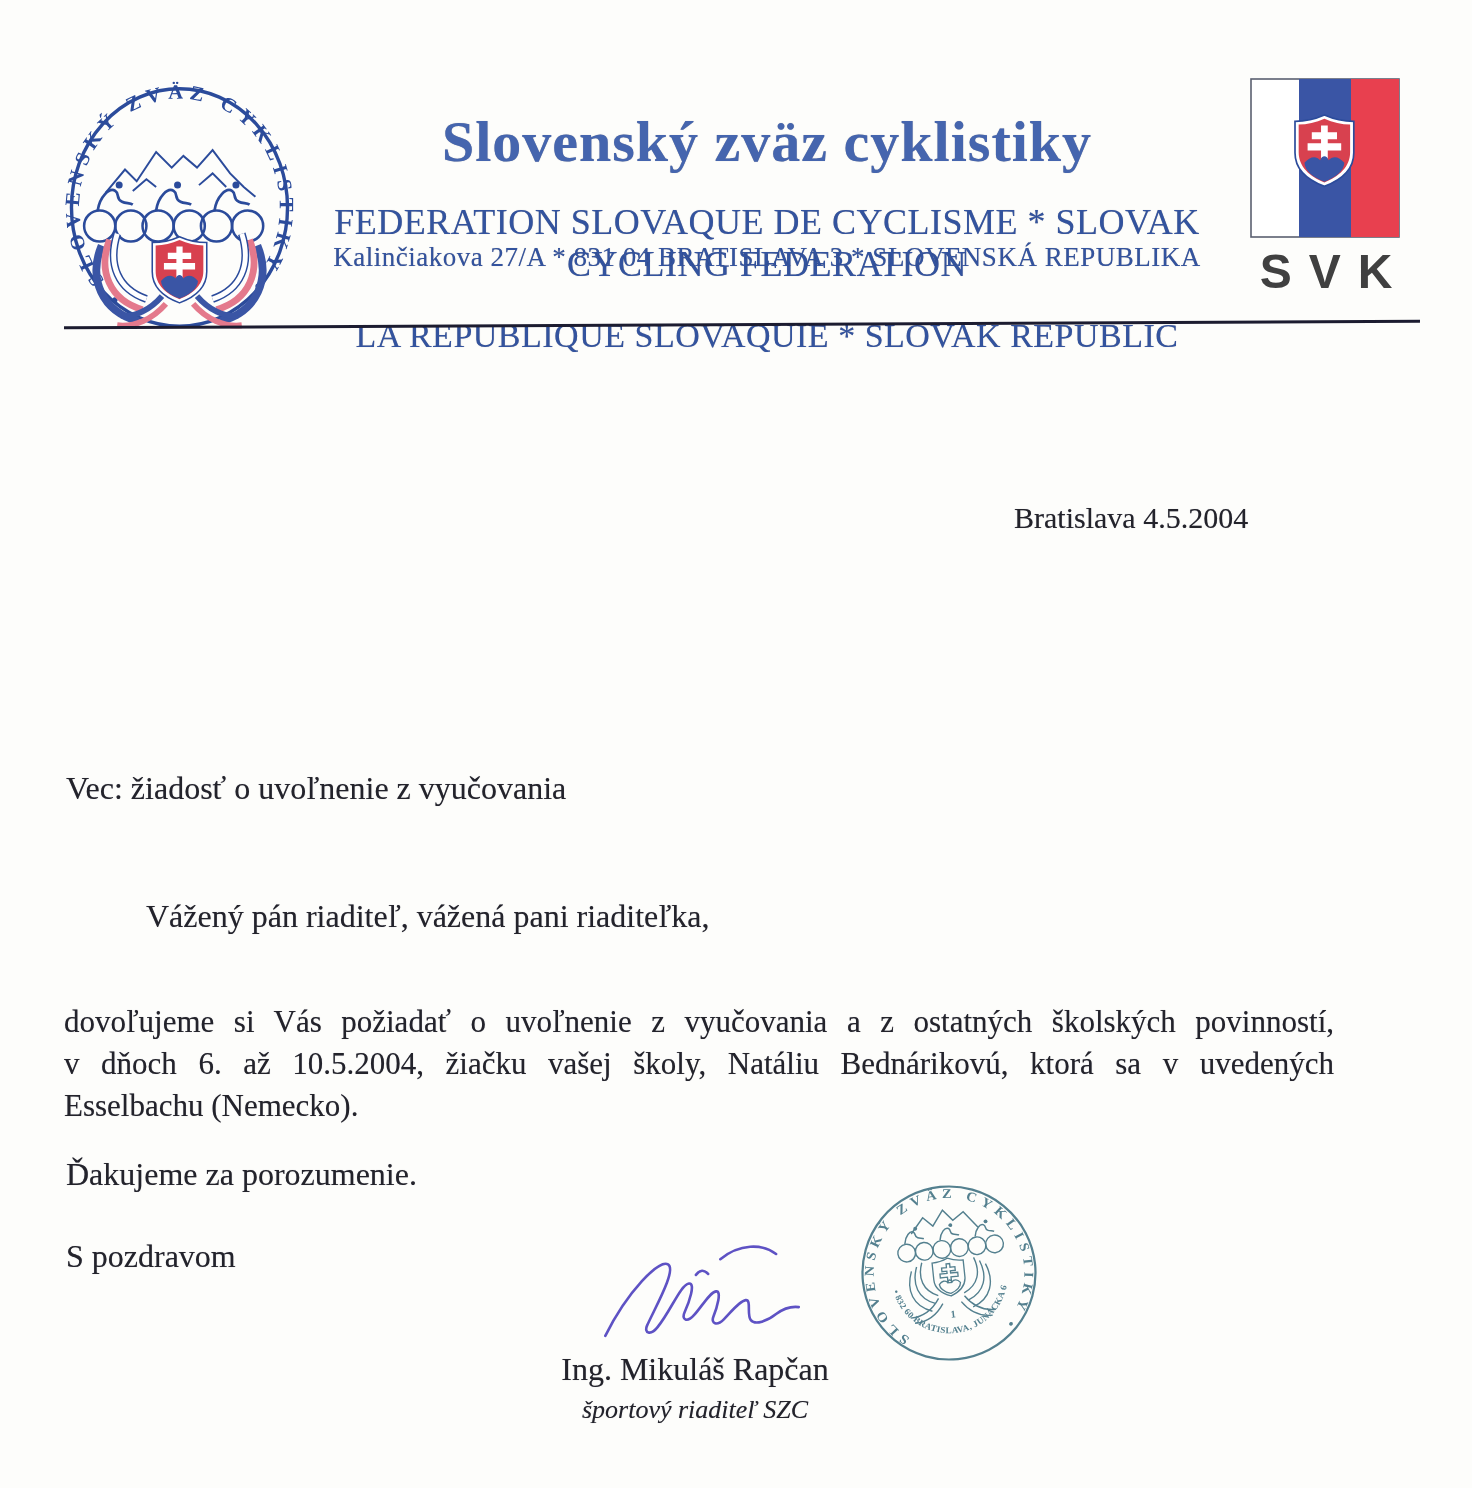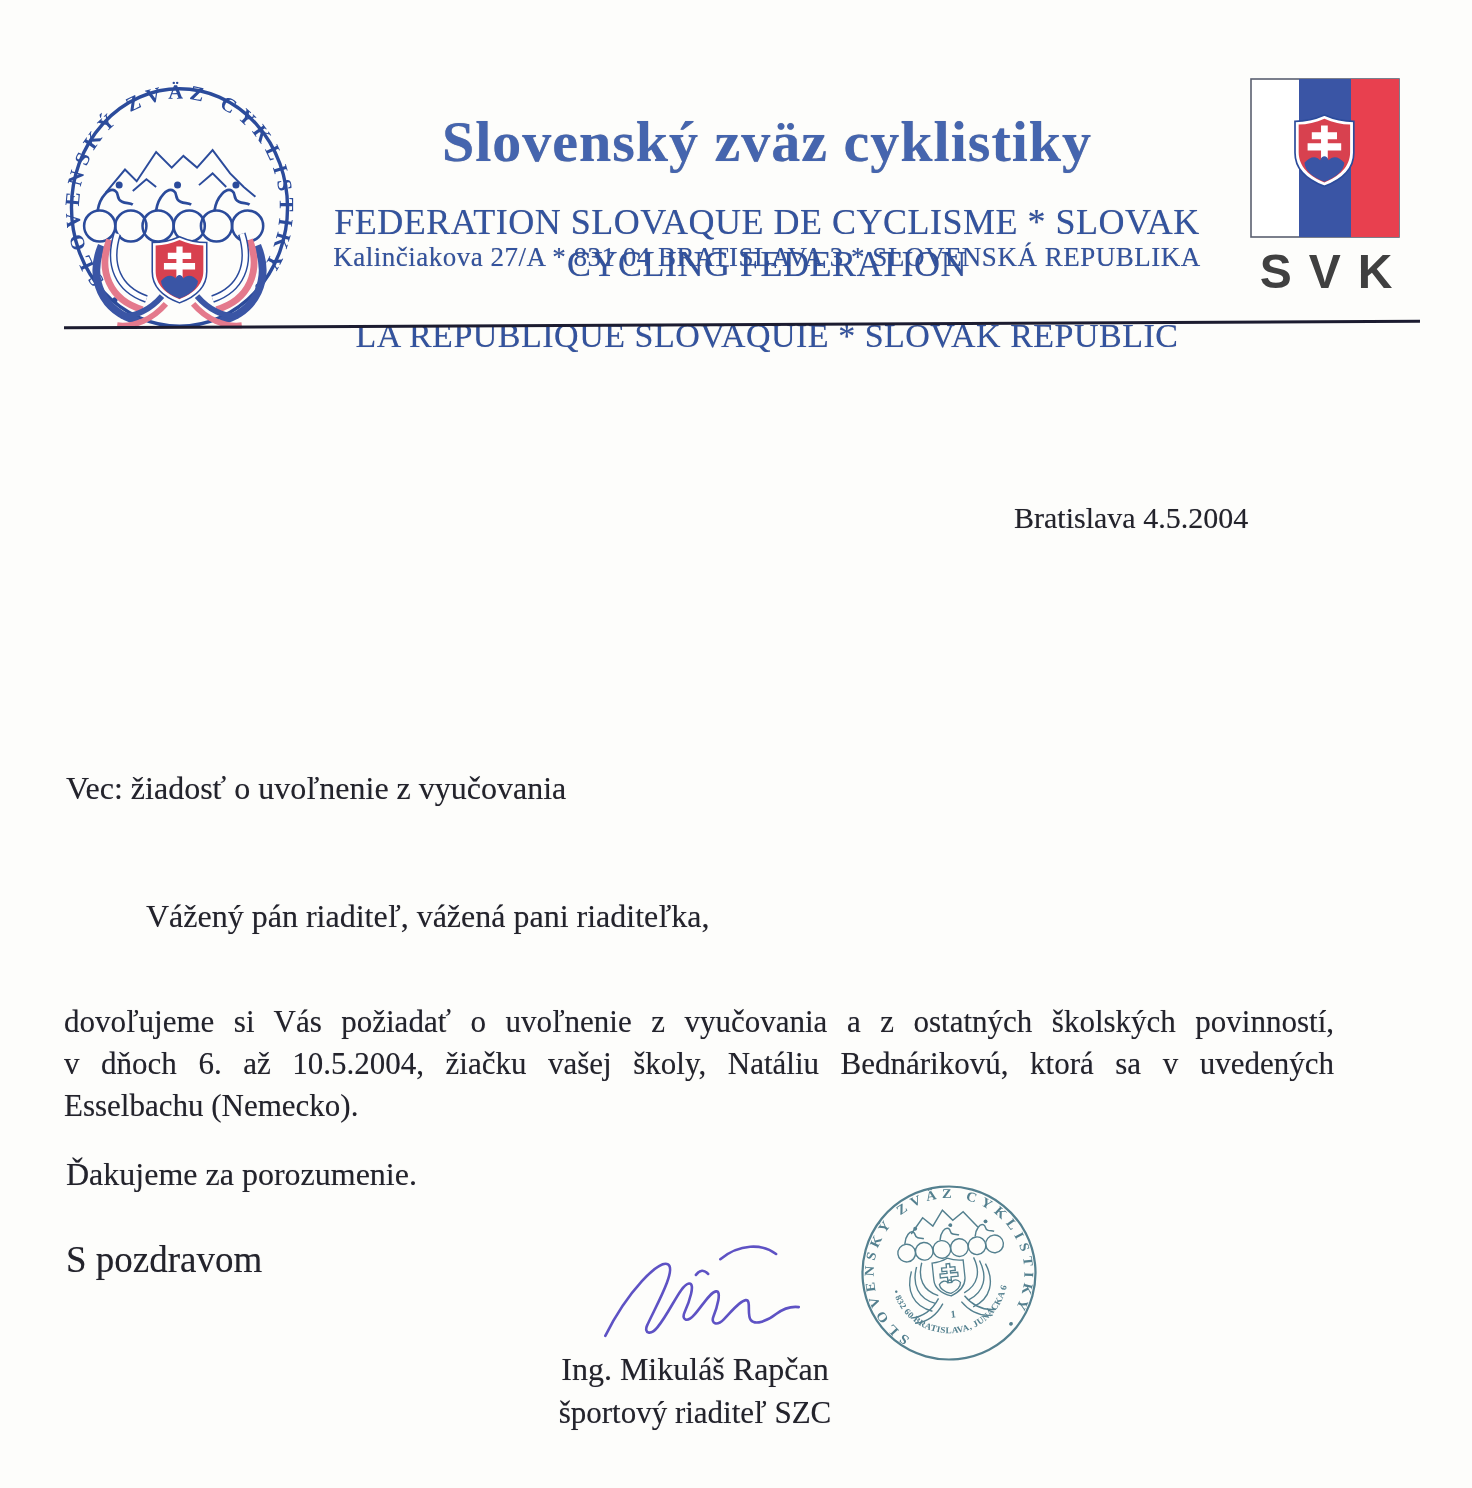--- a/index.html
+++ b/index.html
@@ -38,27 +38,27 @@
   }
 
   
   .date{ position:absolute; left:1014px; top:501px; font-size:30px; }
   .subject{ position:absolute; left:66px; top:770px; font-size:32px; }
   .salutation{ position:absolute; left:146px; top:898px; font-size:32px; }
   .body-par{ position:absolute; left:64px; top:965px; width:1270px; font-size:31px; line-height:42px;margin-top:36px; }
   .bline{ width:100%; }
   .just{ text-align:justify; text-align-last:justify; }
   .thanks{ position:absolute; left:66px; top:1156px; font-size:32px; }
-  .closing{ position:absolute; left:66px; top:1238px; font-size:37px; }
+  .closing{ position:absolute; left:66px; top:1238px; font-size:32px; }
 
   
   .sig-svg{ position:absolute; left:578px; top:1240px; width:262px; height:122px; }
   .stamp-svg{ position:absolute; left:856px; top:1180px; width:186px; height:186px; transform:rotate(-6deg); }
   .signer-name{ position:absolute; left:470px; top:1351px; width:450px; text-align:center; font-size:32px; }
-  .signer-role{ position:absolute; left:470px; top:1395px; width:450px; text-align:center; font-size:31px; }
+  .signer-role{ position:absolute; left:470px; top:1395px; width:450px; text-align:center; font-size:26px;font-style:italic; }
 
   
   .ringtext{ font-family:"Liberation Serif", serif; font-weight:bold; fill:#2b4b9b; }
   .stamptext{ font-family:"Liberation Serif", serif; font-weight:bold; fill:#54808f; }
 </style>
 </head>
 <body>
 
 <div class="page">
 

